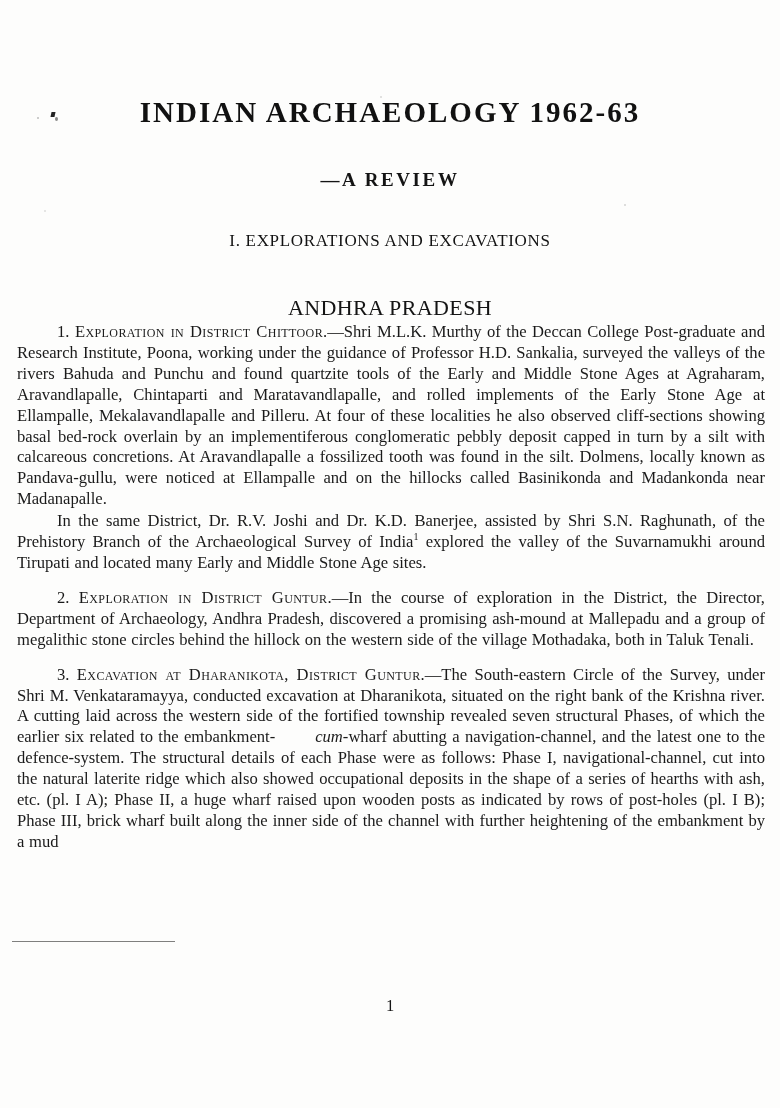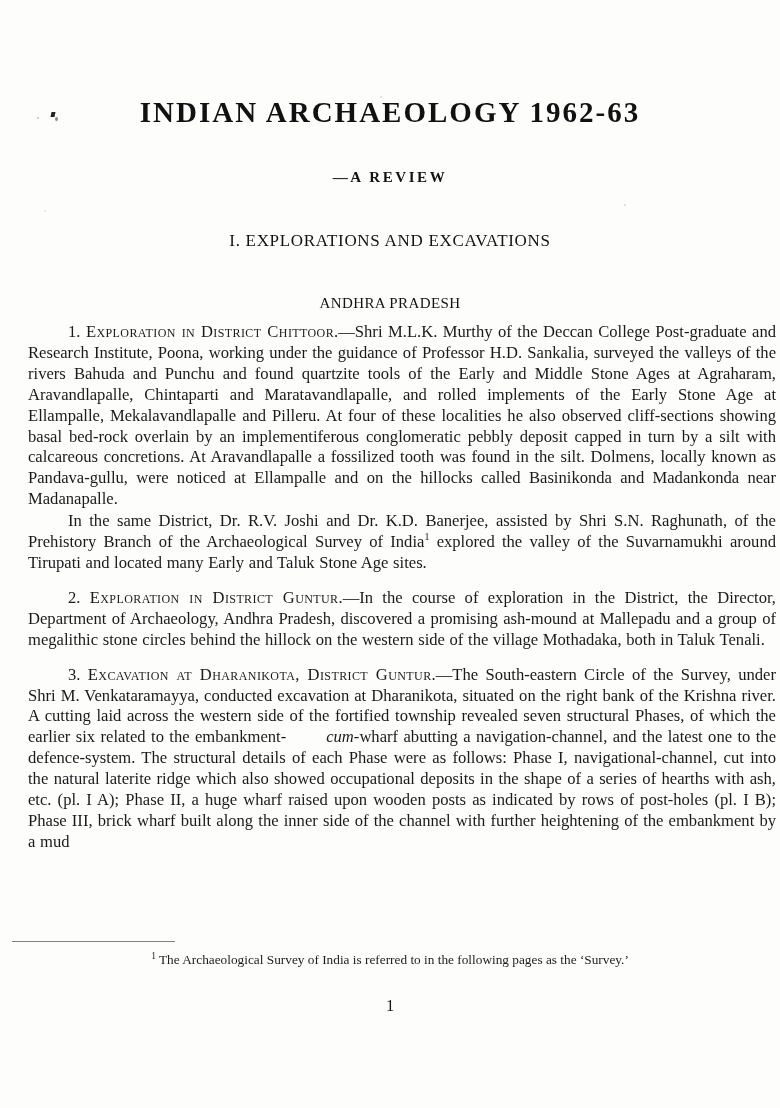--- a/index.html
+++ b/index.html
@@ -45,21 +45,21 @@
     height: 5px;
     background: #222;
     transform: skewX(-12deg);
   }
   .subtitle {
     position: absolute;
     top: 169px;
     left: 0;
     width: 780px;
     text-align: center;
-    font-size: 15px;
+    font-size: 19px;
     font-weight: bold;
     letter-spacing: 2.6px;
     color: #141414;
   }
   .sec-title {
     position: absolute;
     top: 231px;
     left: 0;
     width: 780px;
     text-align: center;
@@ -67,30 +67,30 @@
     font-weight: normal;
     letter-spacing: .7px;
     color: #121212;
   }
   .state-title {
     position: absolute;
     top: 295px;
     left: 0;
     width: 780px;
     text-align: center;
-    font-size: 15px;
+    font-size: 22px;
     letter-spacing: .4px;
     color: #141414;
   }
 
   
   .body {
     position: absolute;
     top: 322px;
-    left: 28px;
+    left: 17px;
     width: 748px;
   }
   p.para {
     margin: 0;
     text-align: justify;
     text-justify: inter-word;
     font-size: 16.6px;
     line-height: 20.9px;
     text-indent: 40px;
     word-spacing: .5px;
@@ -169,27 +169,26 @@
 
   <div class="title">INDIAN ARCHAEOLOGY 1962-63</div>
   <div class="subtitle">—A REVIEW</div>
   <div class="sec-title">I. EXPLORATIONS AND EXCAVATIONS</div>
   <div class="state-title">ANDHRA PRADESH</div>
 
   <div class="body">
 
     <p class="para"><span>1. </span><span class="runin">Exploration in District Chittoor</span><span>.—</span><span>Shri M.L.K. Murthy of the Deccan College Post-graduate and Research Institute, Poona, working under the guidance of Professor H.D. Sankalia, surveyed the valleys of the rivers Bahuda and Punchu and found quartzite tools of the Early and Middle Stone Ages at Agraharam, Aravandlapalle, Chintaparti and Maratavandlapalle, and rolled implements of the Early Stone Age at Ellampalle, Mekalavandlapalle and Pilleru.  At four of these localities he also observed cliff-sections showing basal bed-rock overlain by an implementiferous conglomeratic pebbly deposit capped in turn by a silt with calcareous concretions.  At Aravandlapalle a fossilized tooth was found in the silt.  Dolmens, locally known as  Pandava-gullu, were noticed at Ellampalle and on the hillocks called Basinikonda and Madankonda near Madanapalle.</span></p>
 
-    <p class="para"><span>In the same District, Dr. R.V. Joshi and Dr. K.D. Banerjee, assisted by Shri S.N. Raghunath, of the Prehistory Branch of the Archaeological Survey of  India</span><sup class="fn">1</sup><span> explored the valley of the Suvarnamukhi around Tirupati and located many Early and Taluk Stone Age sites.</span></p>
+    <p class="para"><span>In the same District, Dr. R.V. Joshi and Dr. K.D. Banerjee, assisted by Shri S.N. Raghunath, of the Prehistory Branch of the Archaeological Survey of  India</span><sup class="fn">1</sup><span> explored the valley of the Suvarnamukhi around Tirupati and located many Early and Middle Stone Age sites.</span></p>
 
     <p class="para" style="margin-top:14px;"><span>2. </span><span class="runin">Exploration in District Guntur</span><span>.—</span><span>In the course of exploration in the District, the Director, Department of Archaeology, Andhra Pradesh, discovered a promising ash-mound at Mallepadu and a group of megalithic stone circles behind the hillock on the western side of the village Mothadaka, both in Taluk Tenali.</span></p>
 
     <p class="para" style="margin-top:14px;"><span>3. </span><span class="runin">Excavation at Dharanikota, District Guntur</span><span>.—</span><span>The South-eastern Circle of the  Survey, under  Shri M. Venkataramayya, conducted excavation at Dharanikota, situated on the right bank of the Krishna river.  A cutting laid across the  western side of the fortified township revealed seven structural Phases, of which the earlier six related to the embankment-</span><span class="it">cum</span><span>-wharf  abutting a  navigation-channel, and the latest one to the defence-system. The structural details of each Phase were as follows: Phase I, navigational-channel, cut into the natural laterite ridge which also showed occupational deposits in the shape of a series of hearths with ash, etc. (pl. I A); Phase II, a huge wharf  raised  upon wooden posts as indicated  by  rows  of post-holes (pl. I B); Phase III, brick wharf built along the inner side of the channel with further  heightening of the embankment by a mud</span></p>
 
   </div>
 
   <div class="fn-rule"></div>
 
-  <div class="footnote"><sup>1</sup><span> The Archaeological Survey of India is referred to in the following pages as the ‘Survey.’</span></div>
 
   <div class="page-num">1</div>
 
 </div>
 
 </body></html>

